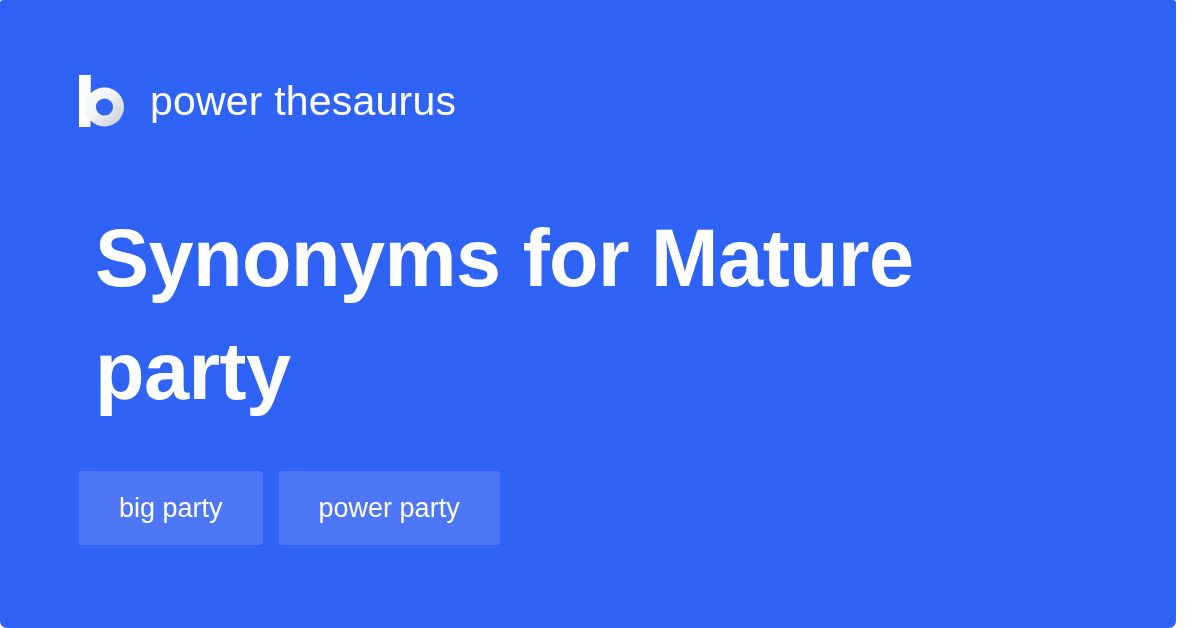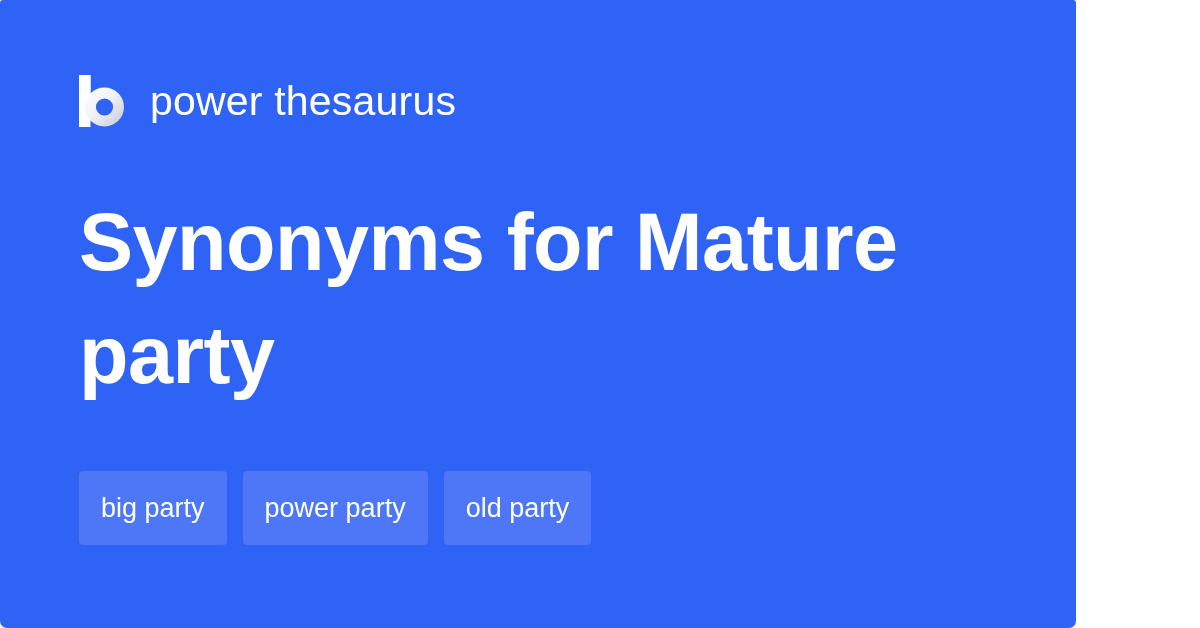--- a/index.html
+++ b/index.html
@@ -10,21 +10,21 @@
   body {
     width: 1200px;
     height: 628px;
     overflow: hidden;
     font-family: "Liberation Sans", sans-serif;
     -webkit-font-smoothing: antialiased;
   }
 
   .card {
     position: relative;
-    width: 1076px;
+    width: 1176px;
     height: 628px;
     box-sizing: border-box;
     background: #2F63F5;
     border-radius: 3px 3px 7px 7px;
     overflow: hidden;
   }
 
   
   .brand {
     position: absolute;
@@ -51,21 +51,21 @@
     color: #ffffff;
     white-space: nowrap;
   }
 
   
   .headline {
     position: absolute;
     left: 79px;
     top: 186px;
     width: 880px;
-    margin: 0;
+    margin: 16px;
     font-size: 81px;
     line-height: 113px;
     font-weight: 700;
     letter-spacing: -0.5px;
     color: #ffffff;
   }
 
   
   .chips {
     position: absolute;
@@ -75,21 +75,21 @@
     align-items: flex-start;
     gap: 16px;
   }
 
   .chip {
     height: 74px;
     box-sizing: border-box;
     display: flex;
     align-items: center;
     justify-content: center;
-    padding: 0 22px;
+    padding: 0 40px;
     background: #4D77F6;
     border: 0;
     border-radius: 4px;
     color: #ffffff;
     font-family: "Liberation Sans", sans-serif;
     font-size: 27px;
     font-weight: 400;
     line-height: 1;
     white-space: nowrap;
   }
@@ -118,16 +118,15 @@
       <rect x="0" y="0" width="11.5" height="21" fill="#ffffff"></rect>
     </svg>
     <span class="brand-name">power thesaurus</span>
   </div>
 
   <h1 class="headline">Synonyms for Mature party</h1>
 
   <div class="chips">
     <div class="chip">big party</div>
     <div class="chip">power party</div>
-    <div class="chip">old party</div>
   </div>
 
 </div>
 
 </body></html>

